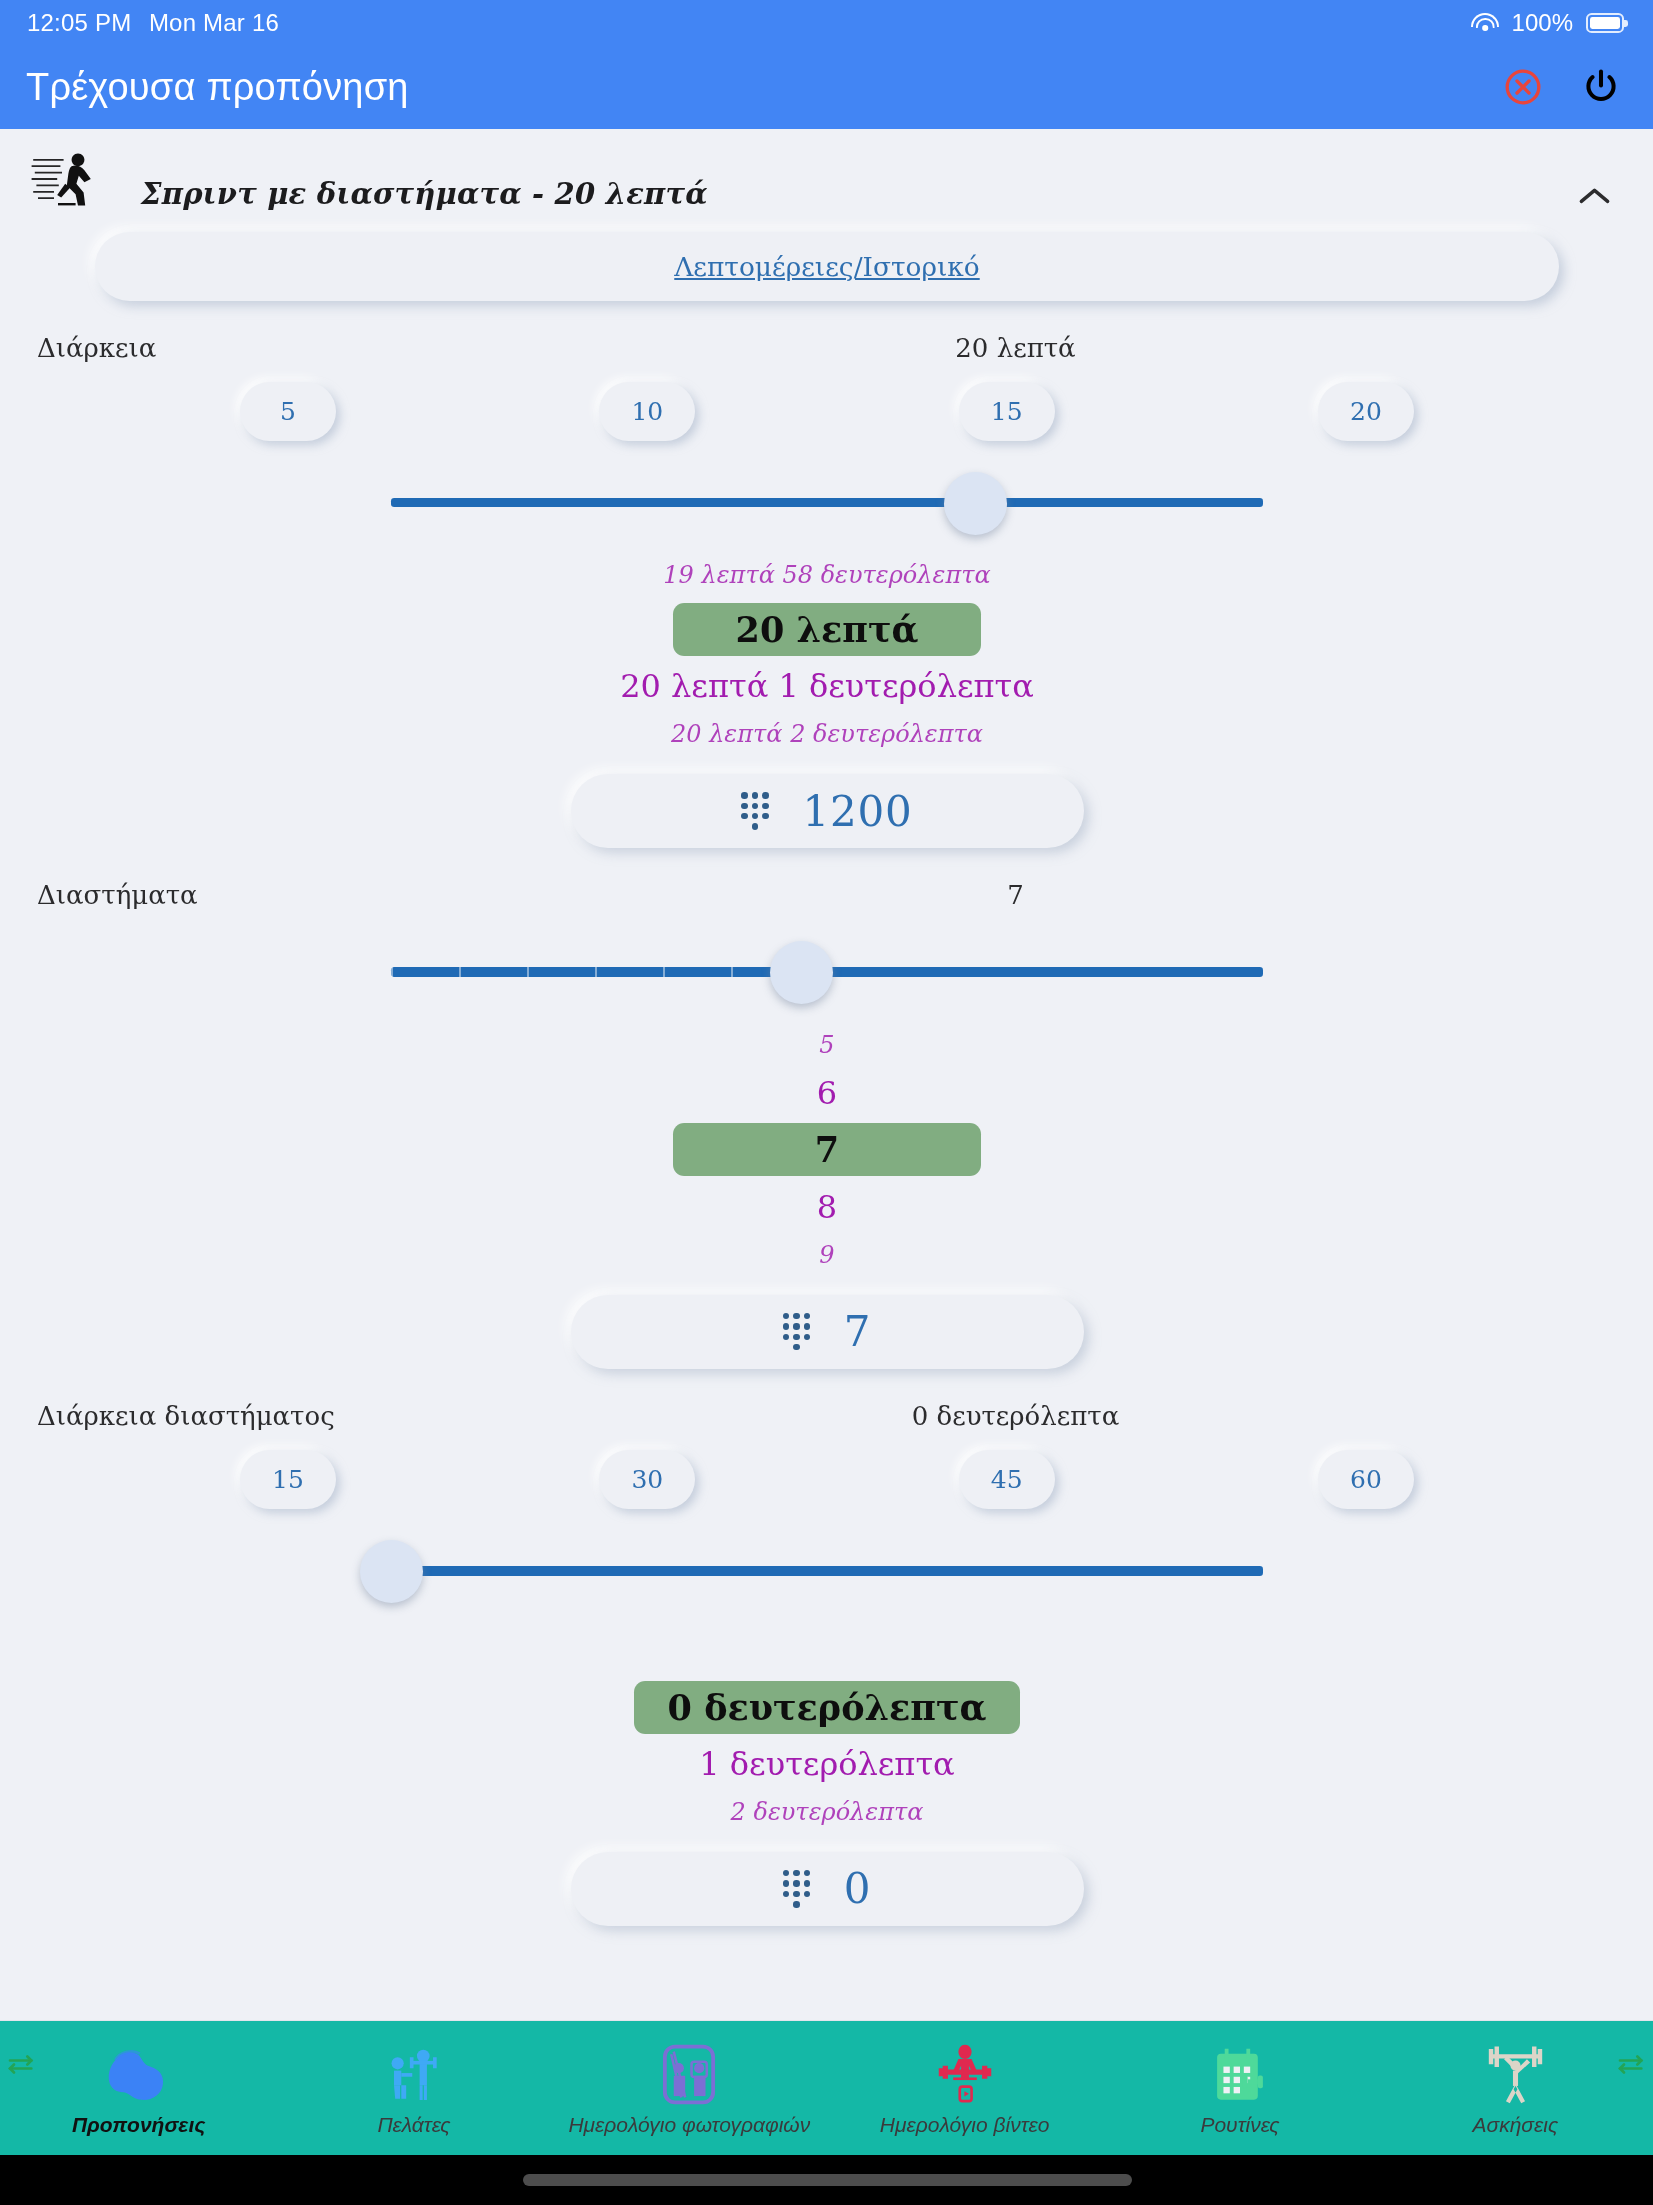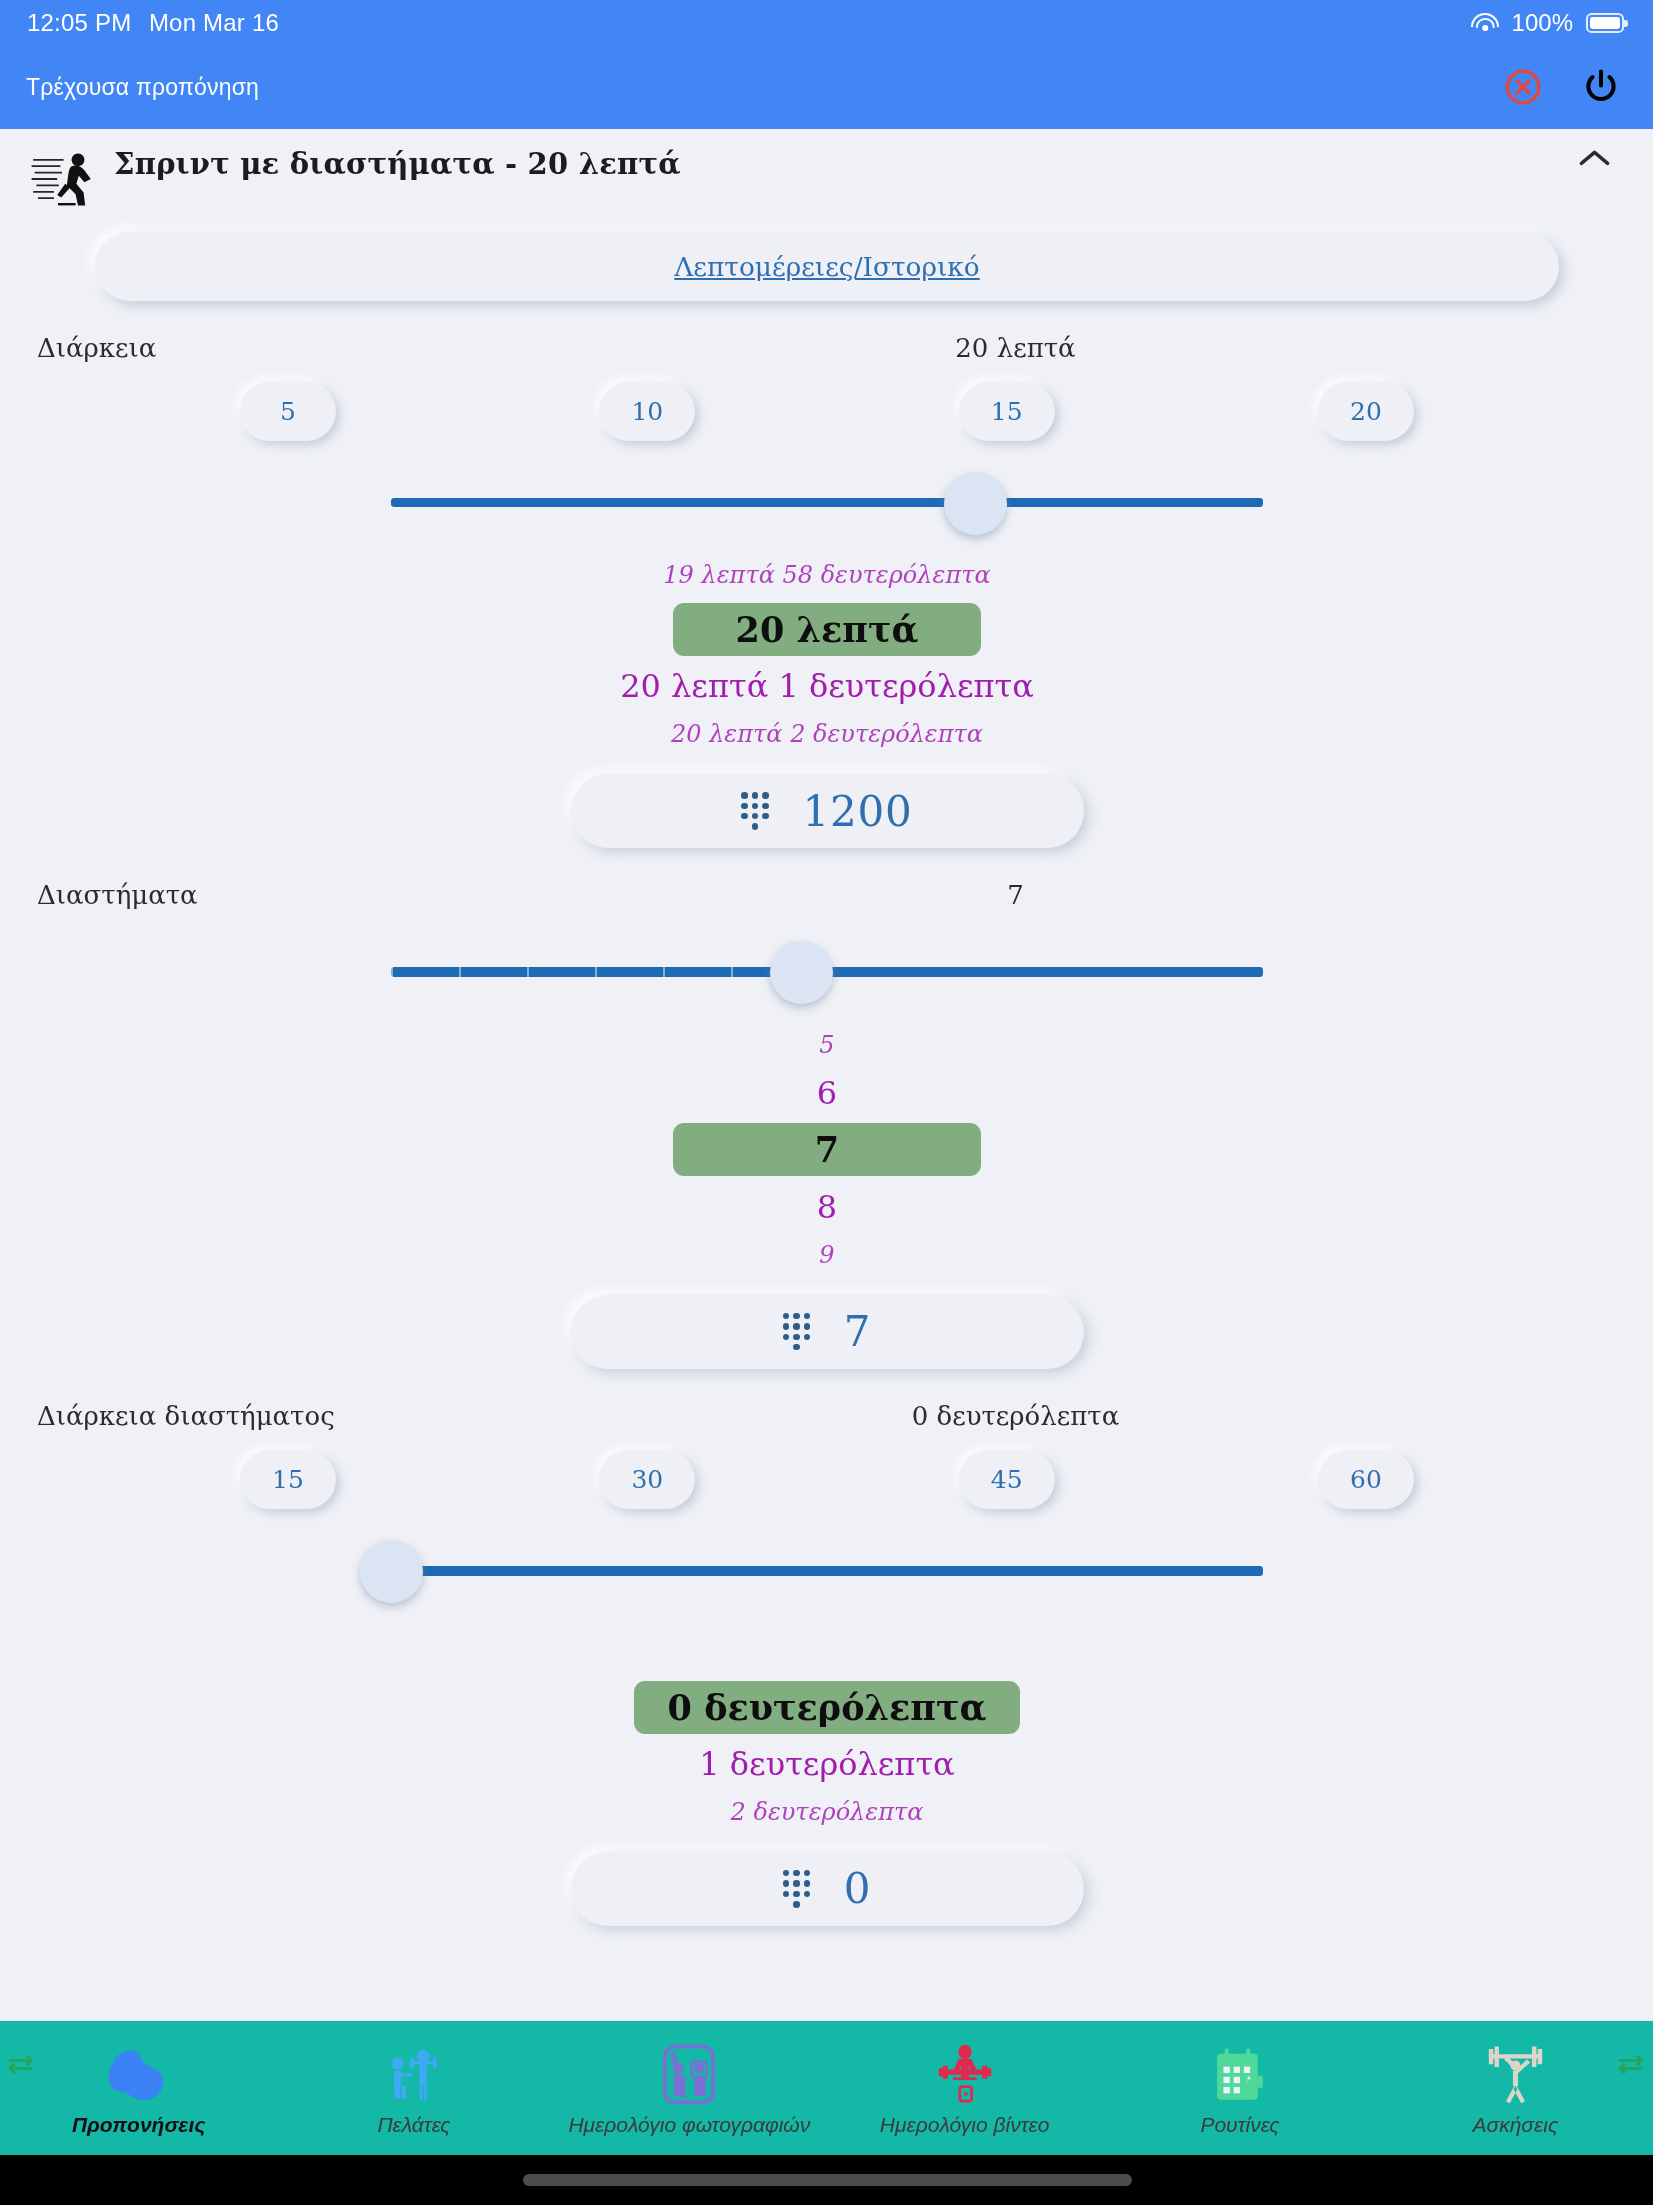--- a/index.html
+++ b/index.html
@@ -29,28 +29,28 @@
   .batt{width:38px;height:20px;border:2.4px solid rgba(255,255,255,.85);border-radius:5.6px;position:relative;box-sizing:border-box;padding:2px;}
   .batt::after{content:"";position:absolute;right:-5.6px;top:5.6px;width:3.2px;height:7.2px;background:rgba(255,255,255,.85);border-radius:0 2.4px 2.4px 0;}
   .batt span{display:block;height:100%;background:#fff;border-radius:2.4px;}
 
   
   .appbar{
     height:84px;flex:0 0 84px;background:#4285f4;color:#fff;
     display:flex;align-items:center;justify-content:space-between;
     padding:0 24px 0 26px;box-sizing:border-box;
   }
-  .appbar-title{font-size:23px;font-weight:400;letter-spacing:0.2px;}
+  .appbar-title{font-size:38px;font-weight:400;letter-spacing:0.2px;}
   .appbar-actions{display:flex;align-items:center;gap:19px;}
   .icon-btn{width:59px;height:59px;display:flex;align-items:center;justify-content:center;border-radius:50%;cursor:pointer;}
 
   
   .content{flex:1 1 auto;position:relative;overflow:hidden;background:#eff1f6;}
 
-  .wk-header{display:flex;align-items:flex-start;padding:17.6px 0 8px 30px;gap:4px;}
+  .wk-header{display:flex;align-items:flex-end;padding:17.6px 0 8px 30px;gap:31px;font-style:italic;}
   .runner{width:80px;height:64px;flex:0 0 80px;}
   .wk-title{
     font-family:"DejaVu Serif", serif;font-size:29px;font-weight:700;color:#1c1c1e;letter-spacing:0.2px;
   }
   .chev-wrap{margin-left:auto;padding-right:42px;cursor:pointer;}
 
   .details-btn{
     margin:13px 95px 0 95px;height:69px;border-radius:35px;background:#eef0f5;
     display:flex;align-items:center;justify-content:center;
     box-shadow: 4.8px 4.8px 11.2px rgba(163,177,198,.55), -4.8px -4.8px 11.2px rgba(255,255,255,.95);

